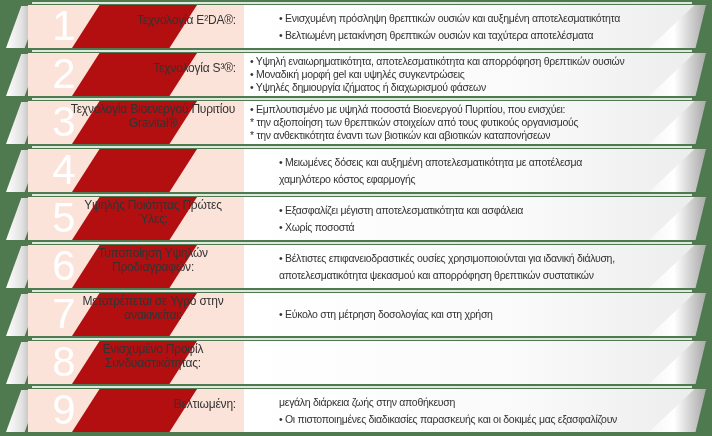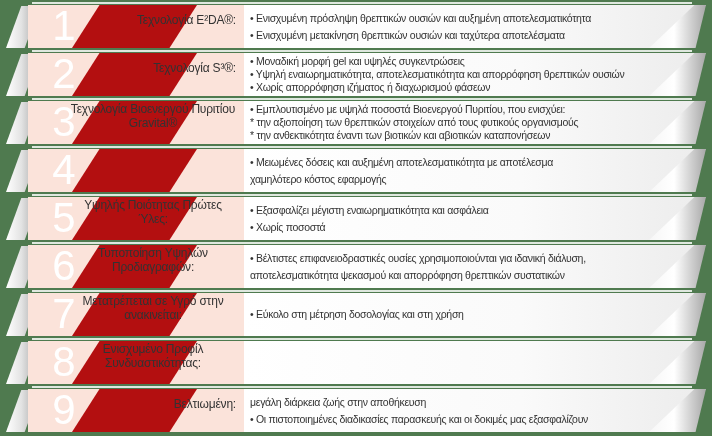--- a/index.html
+++ b/index.html
@@ -22,57 +22,57 @@
       clip-path:polygon(22% 0,100% 0,78% 100%,0 100%); }
   .row .num { position:absolute; left:40px; top:2px; width:48px; height:44px; text-align:center;
       color:#ffffff; font-size:42px; line-height:44px; }
   .row .label { position:absolute; left:70px; width:166px; top:3px; height:30px;
       display:flex; align-items:center; justify-content:flex-end; text-align:center;
       color:#333; font-size:12px; line-height:14px; letter-spacing:-0.2px; }
   .row .items { position:absolute; left:250px; top:3px; height:43px; width:410px;
       display:flex; flex-direction:column; justify-content:center; color:#333;
       font-size:10.5px; line-height:13px; letter-spacing:-0.3px; }
   .row .items .it { white-space:nowrap; }
-  .row .items.spaced { line-height:17px; }
+  .row .items.spaced { line-height:17px;margin-left:29px; }
 </style>
 </head>
 <body>
 
 <div id="rows">
     <div class="row" style="top: 2px;">
     <div class="topline"></div>
     <div class="fold-left"></div>
     <div class="body">
       <div class="label-cell"></div>
       <div class="content-cell"></div>
     </div>
     <div class="content-fold"></div>
     <div class="num-block2"></div>
     <div class="num">1</div>
     <div class="label">Τεχνολογία E²DA®:</div>
     <div class="items spaced">
         <div class="it">• Ενισχυμένη πρόσληψη θρεπτικών ουσιών και αυξημένη αποτελεσματικότητα</div>
-        <div class="it">• Ενισχυμένη μετακίνηση θρεπτικών ουσιών και ταχύτερα αποτελέσματα</div>
+        <div class="it">• Βελτιωμένη μετακίνηση θρεπτικών ουσιών και ταχύτερα αποτελέσματα</div>
       </div>
   </div>
     <div class="row" style="top: 50px;">
     <div class="topline"></div>
     <div class="fold-left"></div>
     <div class="body">
       <div class="label-cell"></div>
       <div class="content-cell"></div>
     </div>
     <div class="content-fold"></div>
     <div class="num-block2"></div>
     <div class="num">2</div>
     <div class="label">Τεχνολογία S³®:</div>
     <div class="items">
+        <div class="it">• Υψηλή εναιωρηματικότητα,  αποτελεσματικότητα και απορρόφηση θρεπτικών ουσιών</div>
         <div class="it">• Μοναδική μορφή gel και υψηλές συγκεντρώσεις</div>
-        <div class="it">• Υψηλή εναιωρηματικότητα,  αποτελεσματικότητα και απορρόφηση θρεπτικών ουσιών</div>
-        <div class="it">• Χωρίς απορρόφηση ιζήματος ή διαχωρισμού φάσεων</div>
+        <div class="it">• Υψηλές δημιουργία ιζήματος ή διαχωρισμού φάσεων</div>
       </div>
   </div>
     <div class="row" style="top: 98px;">
     <div class="topline"></div>
     <div class="fold-left"></div>
     <div class="body">
       <div class="label-cell"></div>
       <div class="content-cell"></div>
     </div>
     <div class="content-fold"></div>
@@ -105,21 +105,21 @@
     <div class="fold-left"></div>
     <div class="body">
       <div class="label-cell"></div>
       <div class="content-cell"></div>
     </div>
     <div class="content-fold"></div>
     <div class="num-block2"></div>
     <div class="num">5</div>
     <div class="label">Υψηλής Ποιότητας Πρώτες Ύλες:</div>
     <div class="items spaced">
-        <div class="it">• Εξασφαλίζει μέγιστη εναιωρηματικότητα και ασφάλεια</div>
+        <div class="it">• Εξασφαλίζει μέγιστη αποτελεσματικότητα και ασφάλεια</div>
         <div class="it">• Χωρίς ποσοστά</div>
       </div>
   </div>
     <div class="row" style="top: 242px;">
     <div class="topline"></div>
     <div class="fold-left"></div>
     <div class="body">
       <div class="label-cell"></div>
       <div class="content-cell"></div>
     </div>

